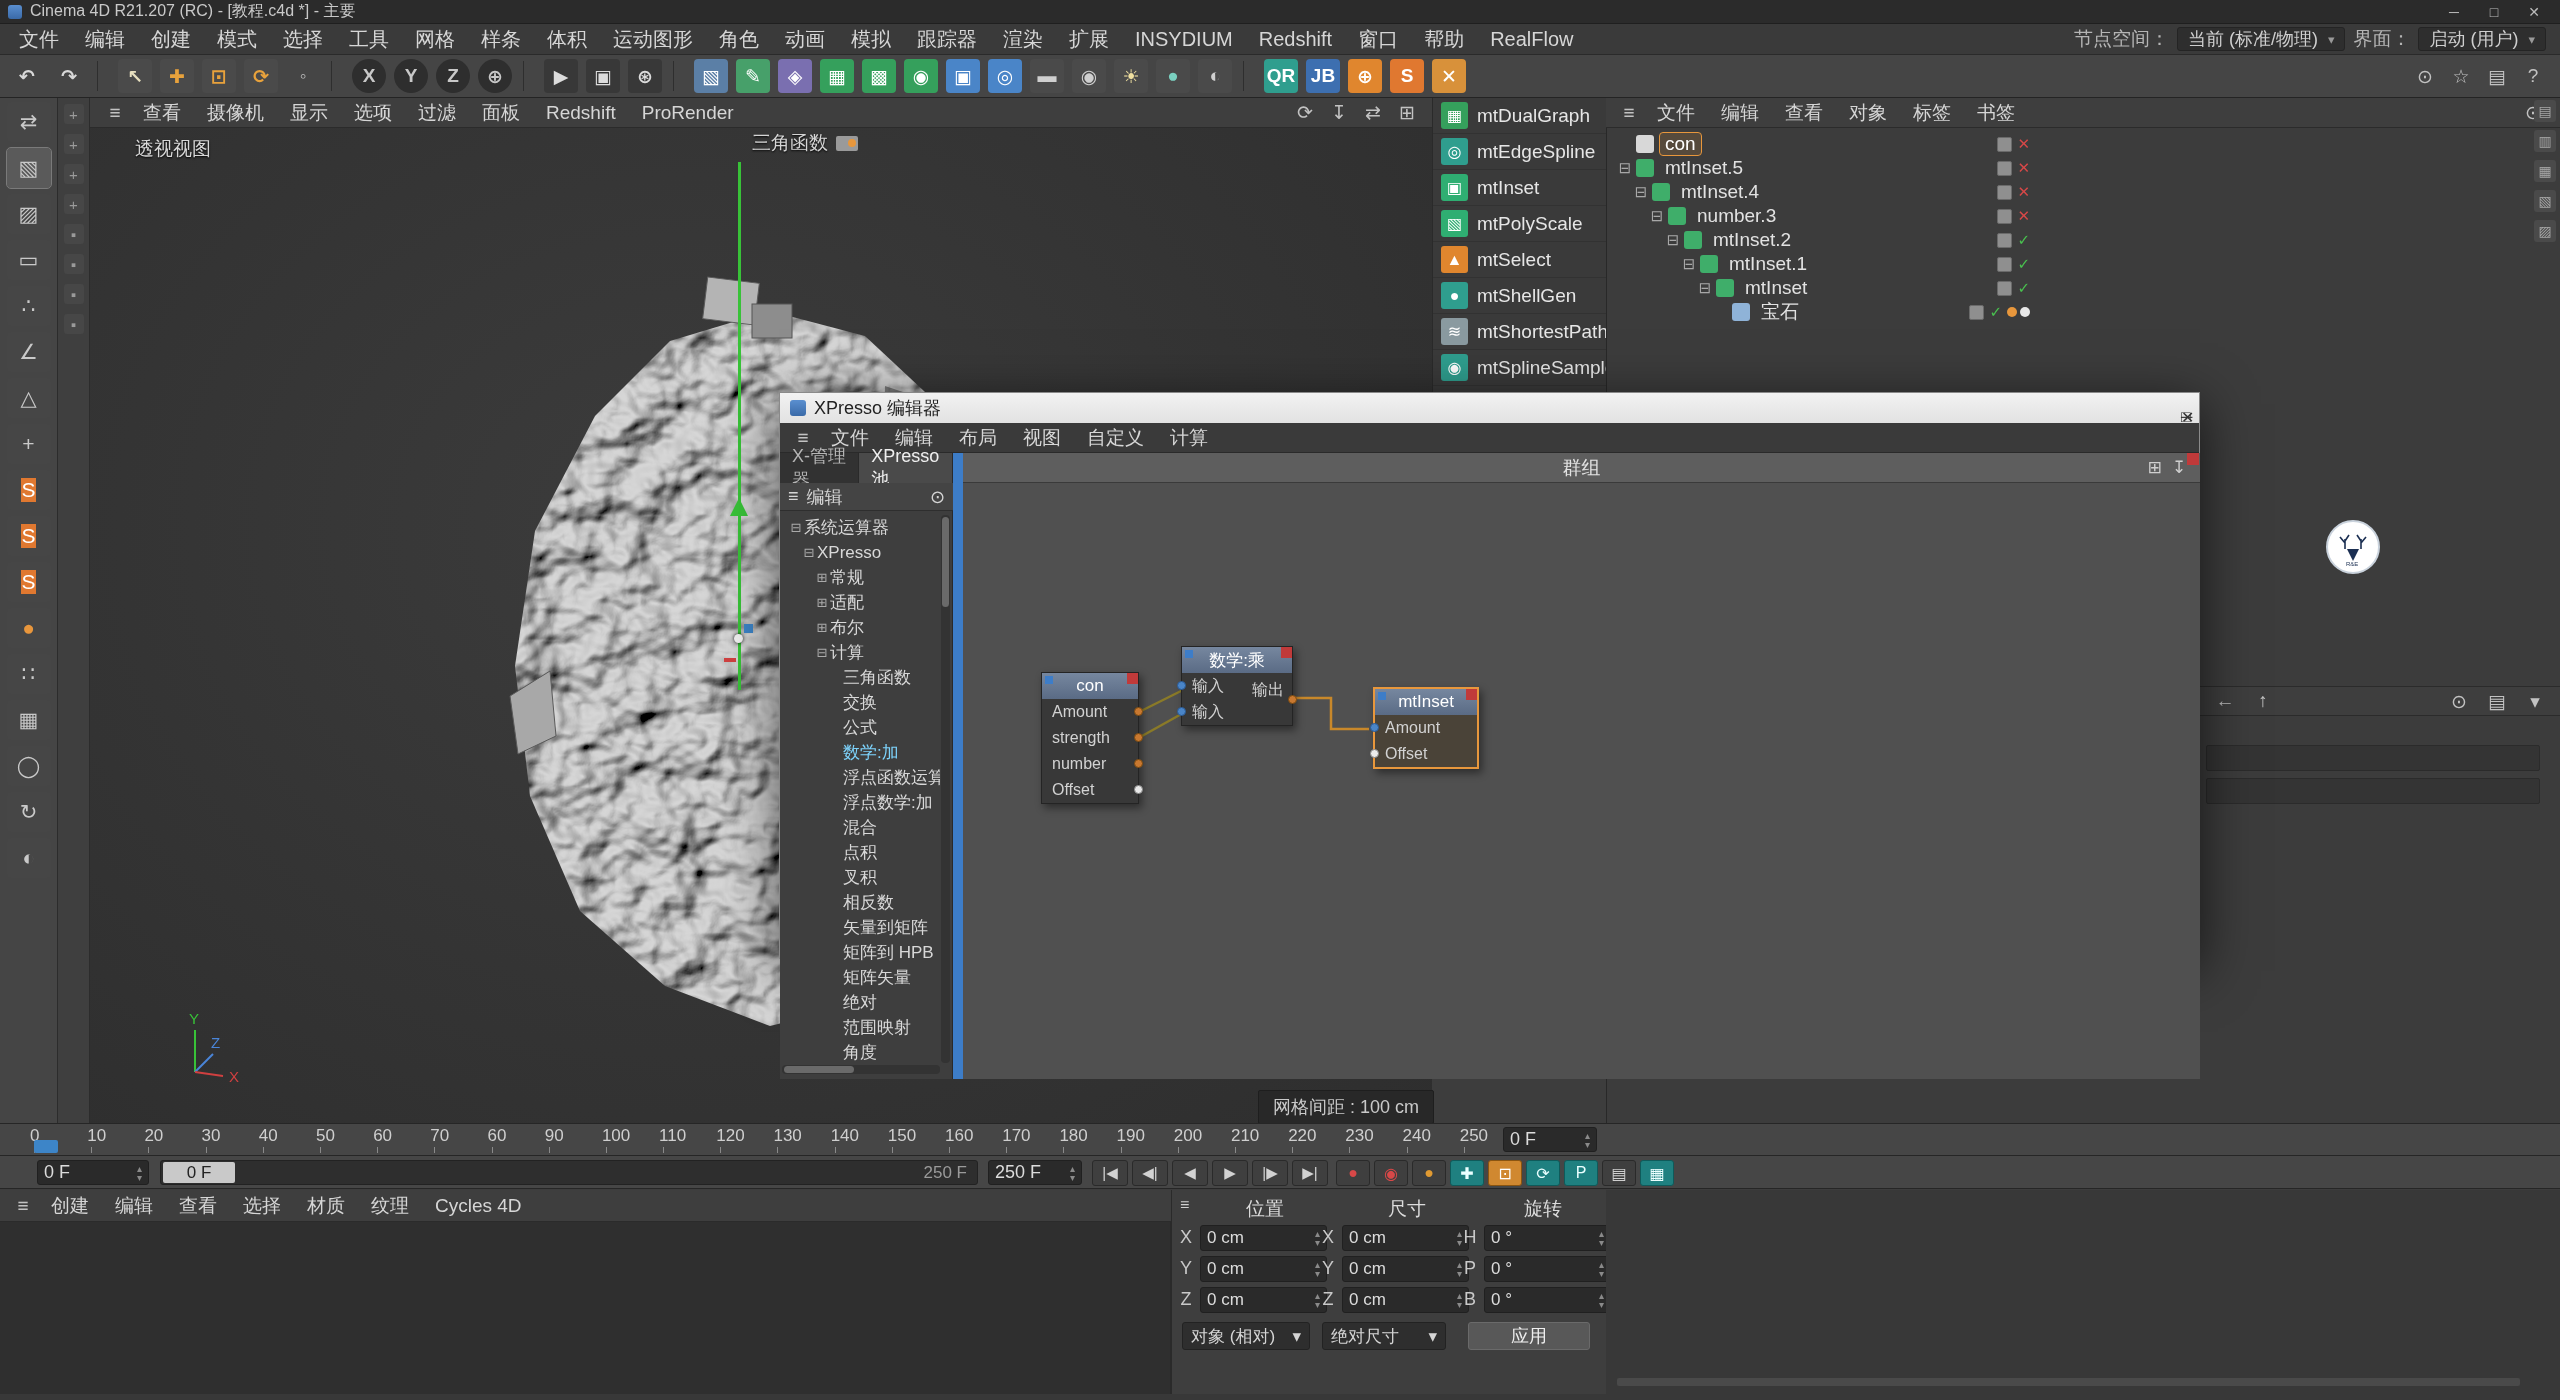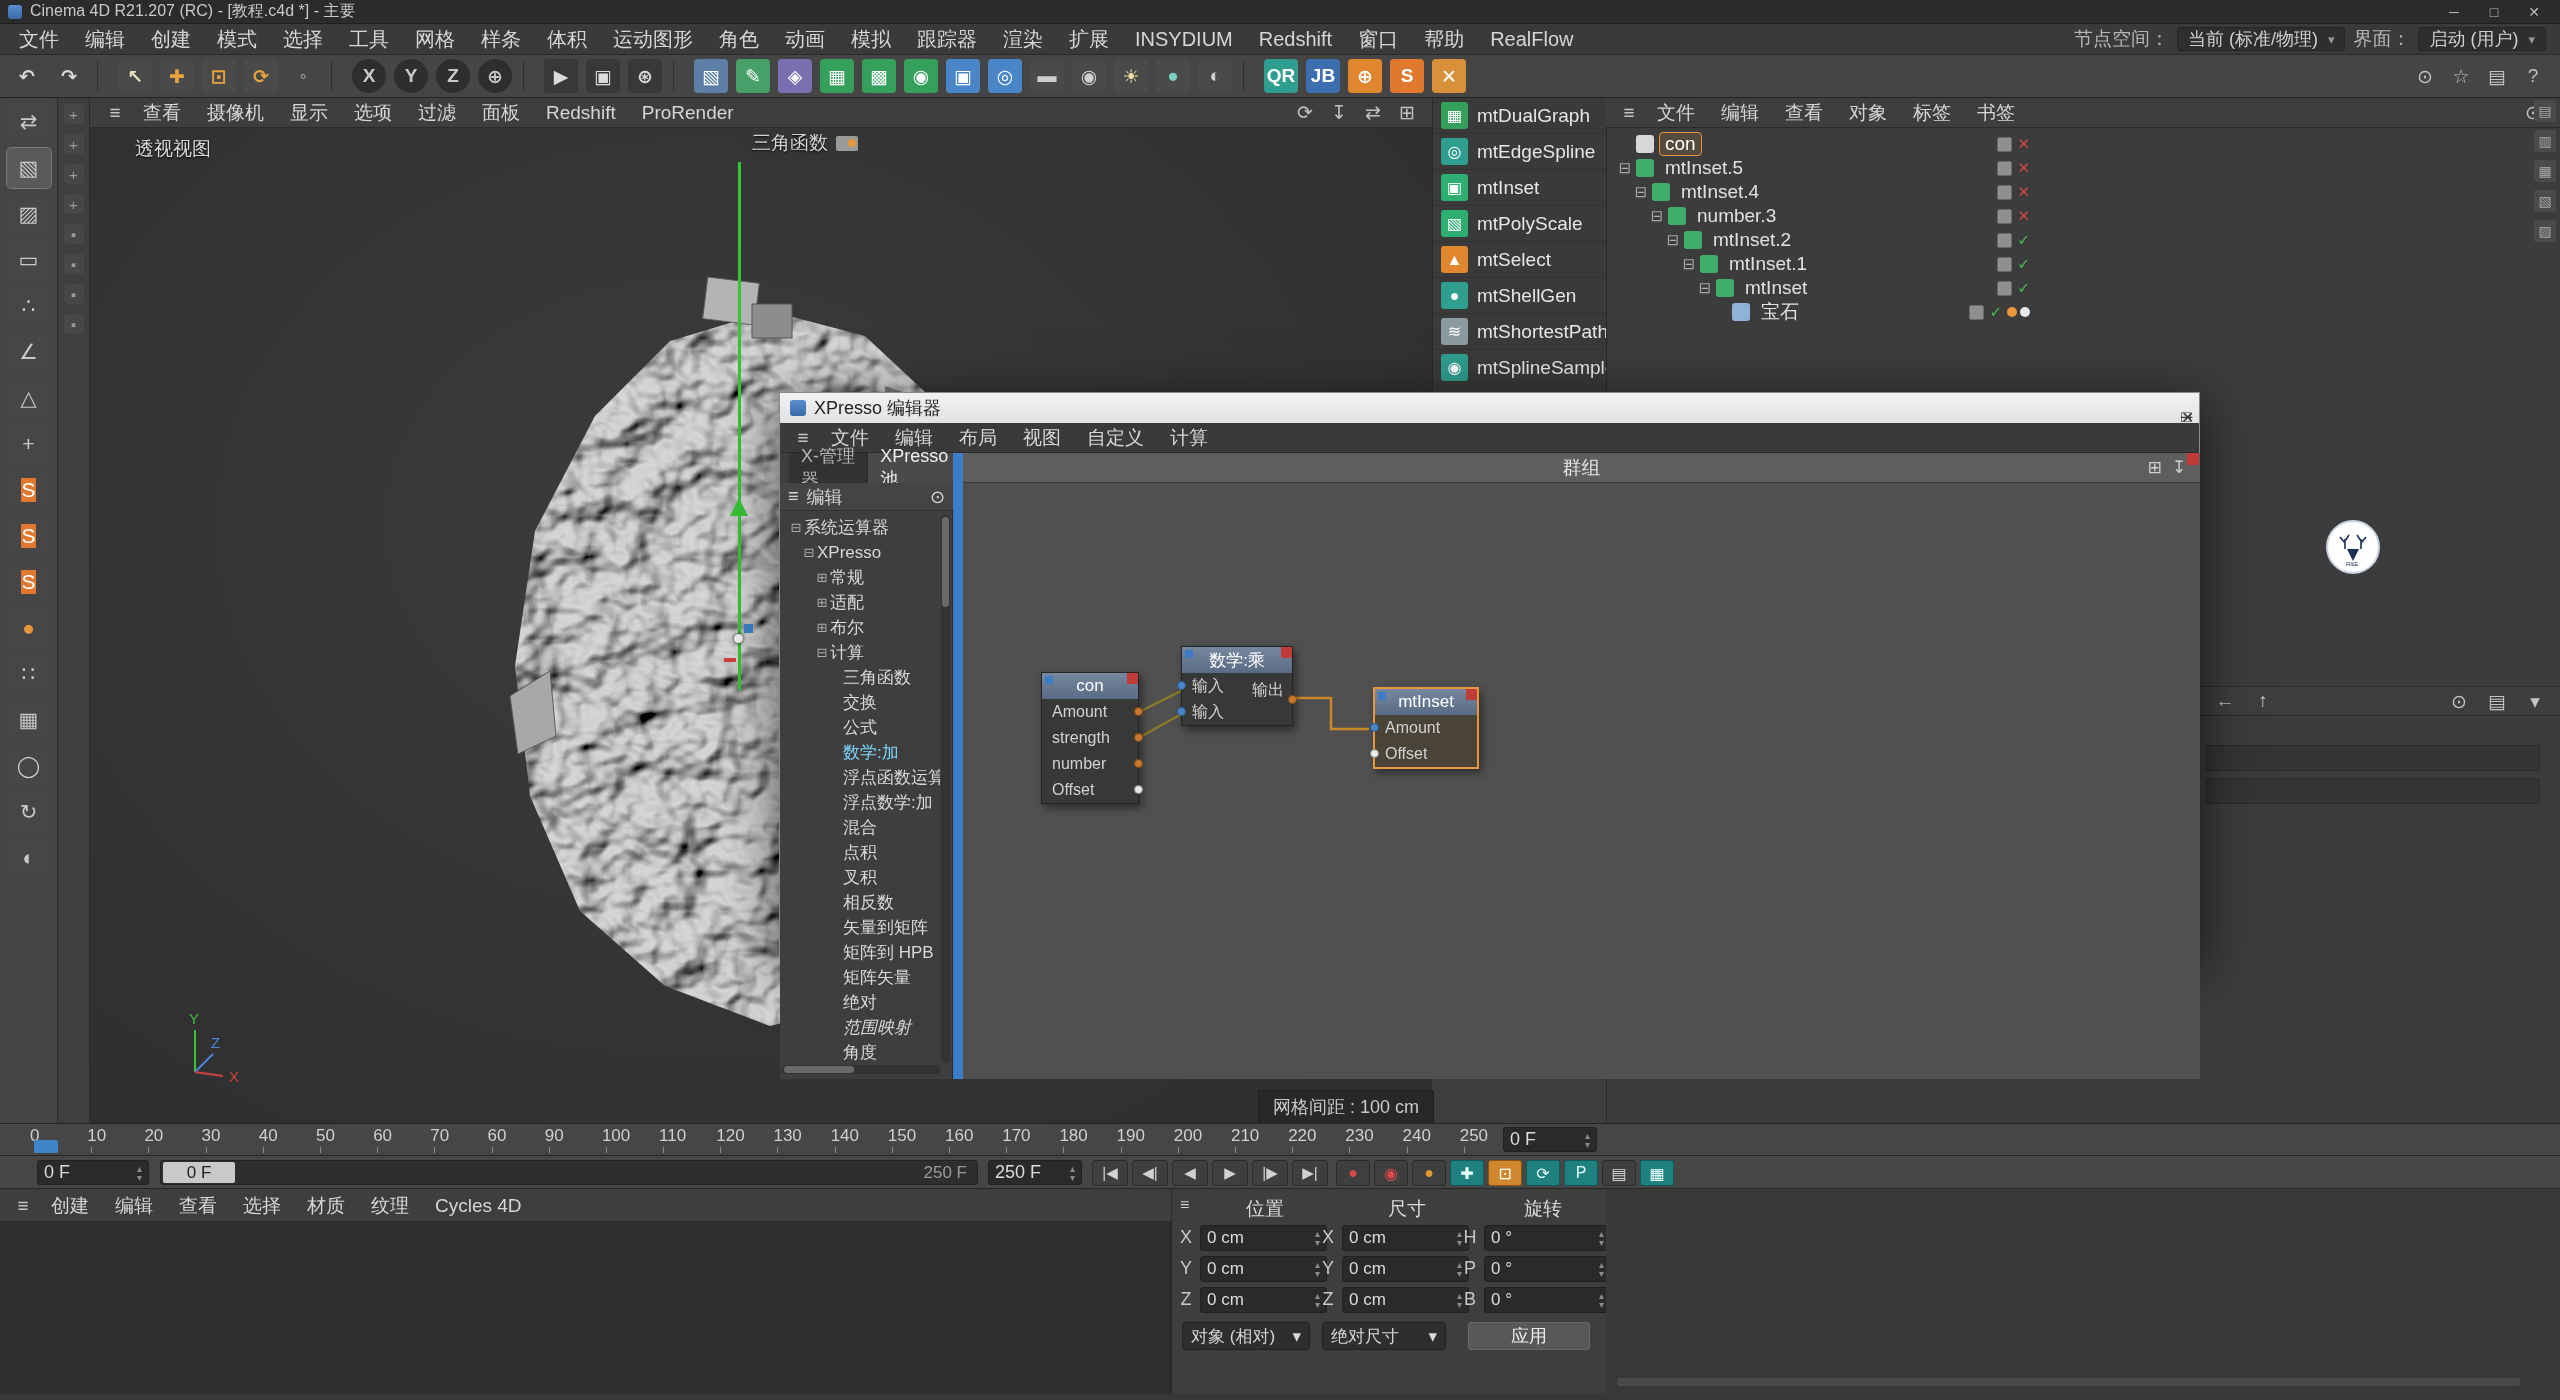--- a/index.html
+++ b/index.html
@@ -86,21 +86,21 @@
   
   .xwin { left:779px;top:392px;width:1421px;height:567px;background:#3e3e3e;border:1px solid #8a8a8a;box-shadow:0 12px 50px rgba(0,0,0,0.65);z-index:60; }
   .xwin * { position:absolute; }
   .xtitle { left:0;top:0;width:100%;height:30px;background:linear-gradient(#f2f2f2,#e2e2e2);color:#222;display:flex;align-items:center;padding:0 10px;font-size:18px;position:absolute; }
   .xtitle .xico { position:static;width:16px;height:16px;background:linear-gradient(#5a8fd0,#3a6aa8);border-radius:3px;margin-right:8px; }
   .xtitle span { position:static; }
   .xctrl { position:static;margin-left:auto;display:flex;gap:26px;color:#333;font-size:16px;padding-right:8px; }
   .xctrl i { font-style:normal; }
   .xmenu { left:0;top:30px;width:100%;height:30px;background:#3a3a3a;border-bottom:1px solid #2a2a2a;display:flex;align-items:center;padding-left:8px; }
   .xmenu .menu { position:static;font-size:19px; }
-  .xtabs { left:0;top:60px;width:173px;height:30px;background:#323232;display:flex;margin-left:9px; }
+  .xtabs { left:0;top:60px;width:173px;height:30px;background:#323232;display:flex; }
   .xtab { position:static;height:30px;display:flex;align-items:center;padding:0 12px;font-size:18px;color:#b5b5b5;border-right:1px solid #2a2a2a; }
   .xtab.on { background:#4a4a4a;color:#efefef; }
   .xleft { left:0;top:90px;width:173px;height:596px;background:#3e3e3e;border-right:1px solid #2a2a2a; }
   .xlefthead { left:0;top:90px;width:173px;height:28px;background:#444;border-bottom:1px solid #2e2e2e;display:flex;align-items:center;padding:0 8px;gap:8px;font-size:18px;color:#d5d5d5; }
   .xlefthead .sp { position:static; }
   .xtree { left:2px;top:122px;width:158px;height:548px;overflow:hidden; }
   .xrow { position:static;height:25px;display:flex;align-items:center;font-size:17px;color:#d8d8d8;white-space:nowrap; }
   .xrow .exp { position:static;width:16px;font-size:13px;color:#aaa;text-align:center;flex:none; }
   .xrow .xlabel { position:static; }
   .xrow.sel .xlabel { color:#7dd3fc; }
@@ -836,21 +836,21 @@
           <span class="xlabel">矩阵到 HPB</span>
         </div>
         <div class="xrow" style="padding-left: 45px;">
           <span class="exp"></span>
           <span class="xlabel">矩阵矢量</span>
         </div>
         <div class="xrow" style="padding-left: 45px;">
           <span class="exp"></span>
           <span class="xlabel">绝对</span>
         </div>
-        <div class="xrow" style="padding-left: 45px; font-style: italic;">
+        <div class="xrow" style="padding-left: 45px;">
           <span class="exp"></span>
           <span class="xlabel">范围映射</span>
         </div>
         <div class="xrow" style="padding-left: 45px;">
           <span class="exp"></span>
           <span class="xlabel">角度</span>
         </div>
       </div>
     <div class="vscroll">
         <i></i>

